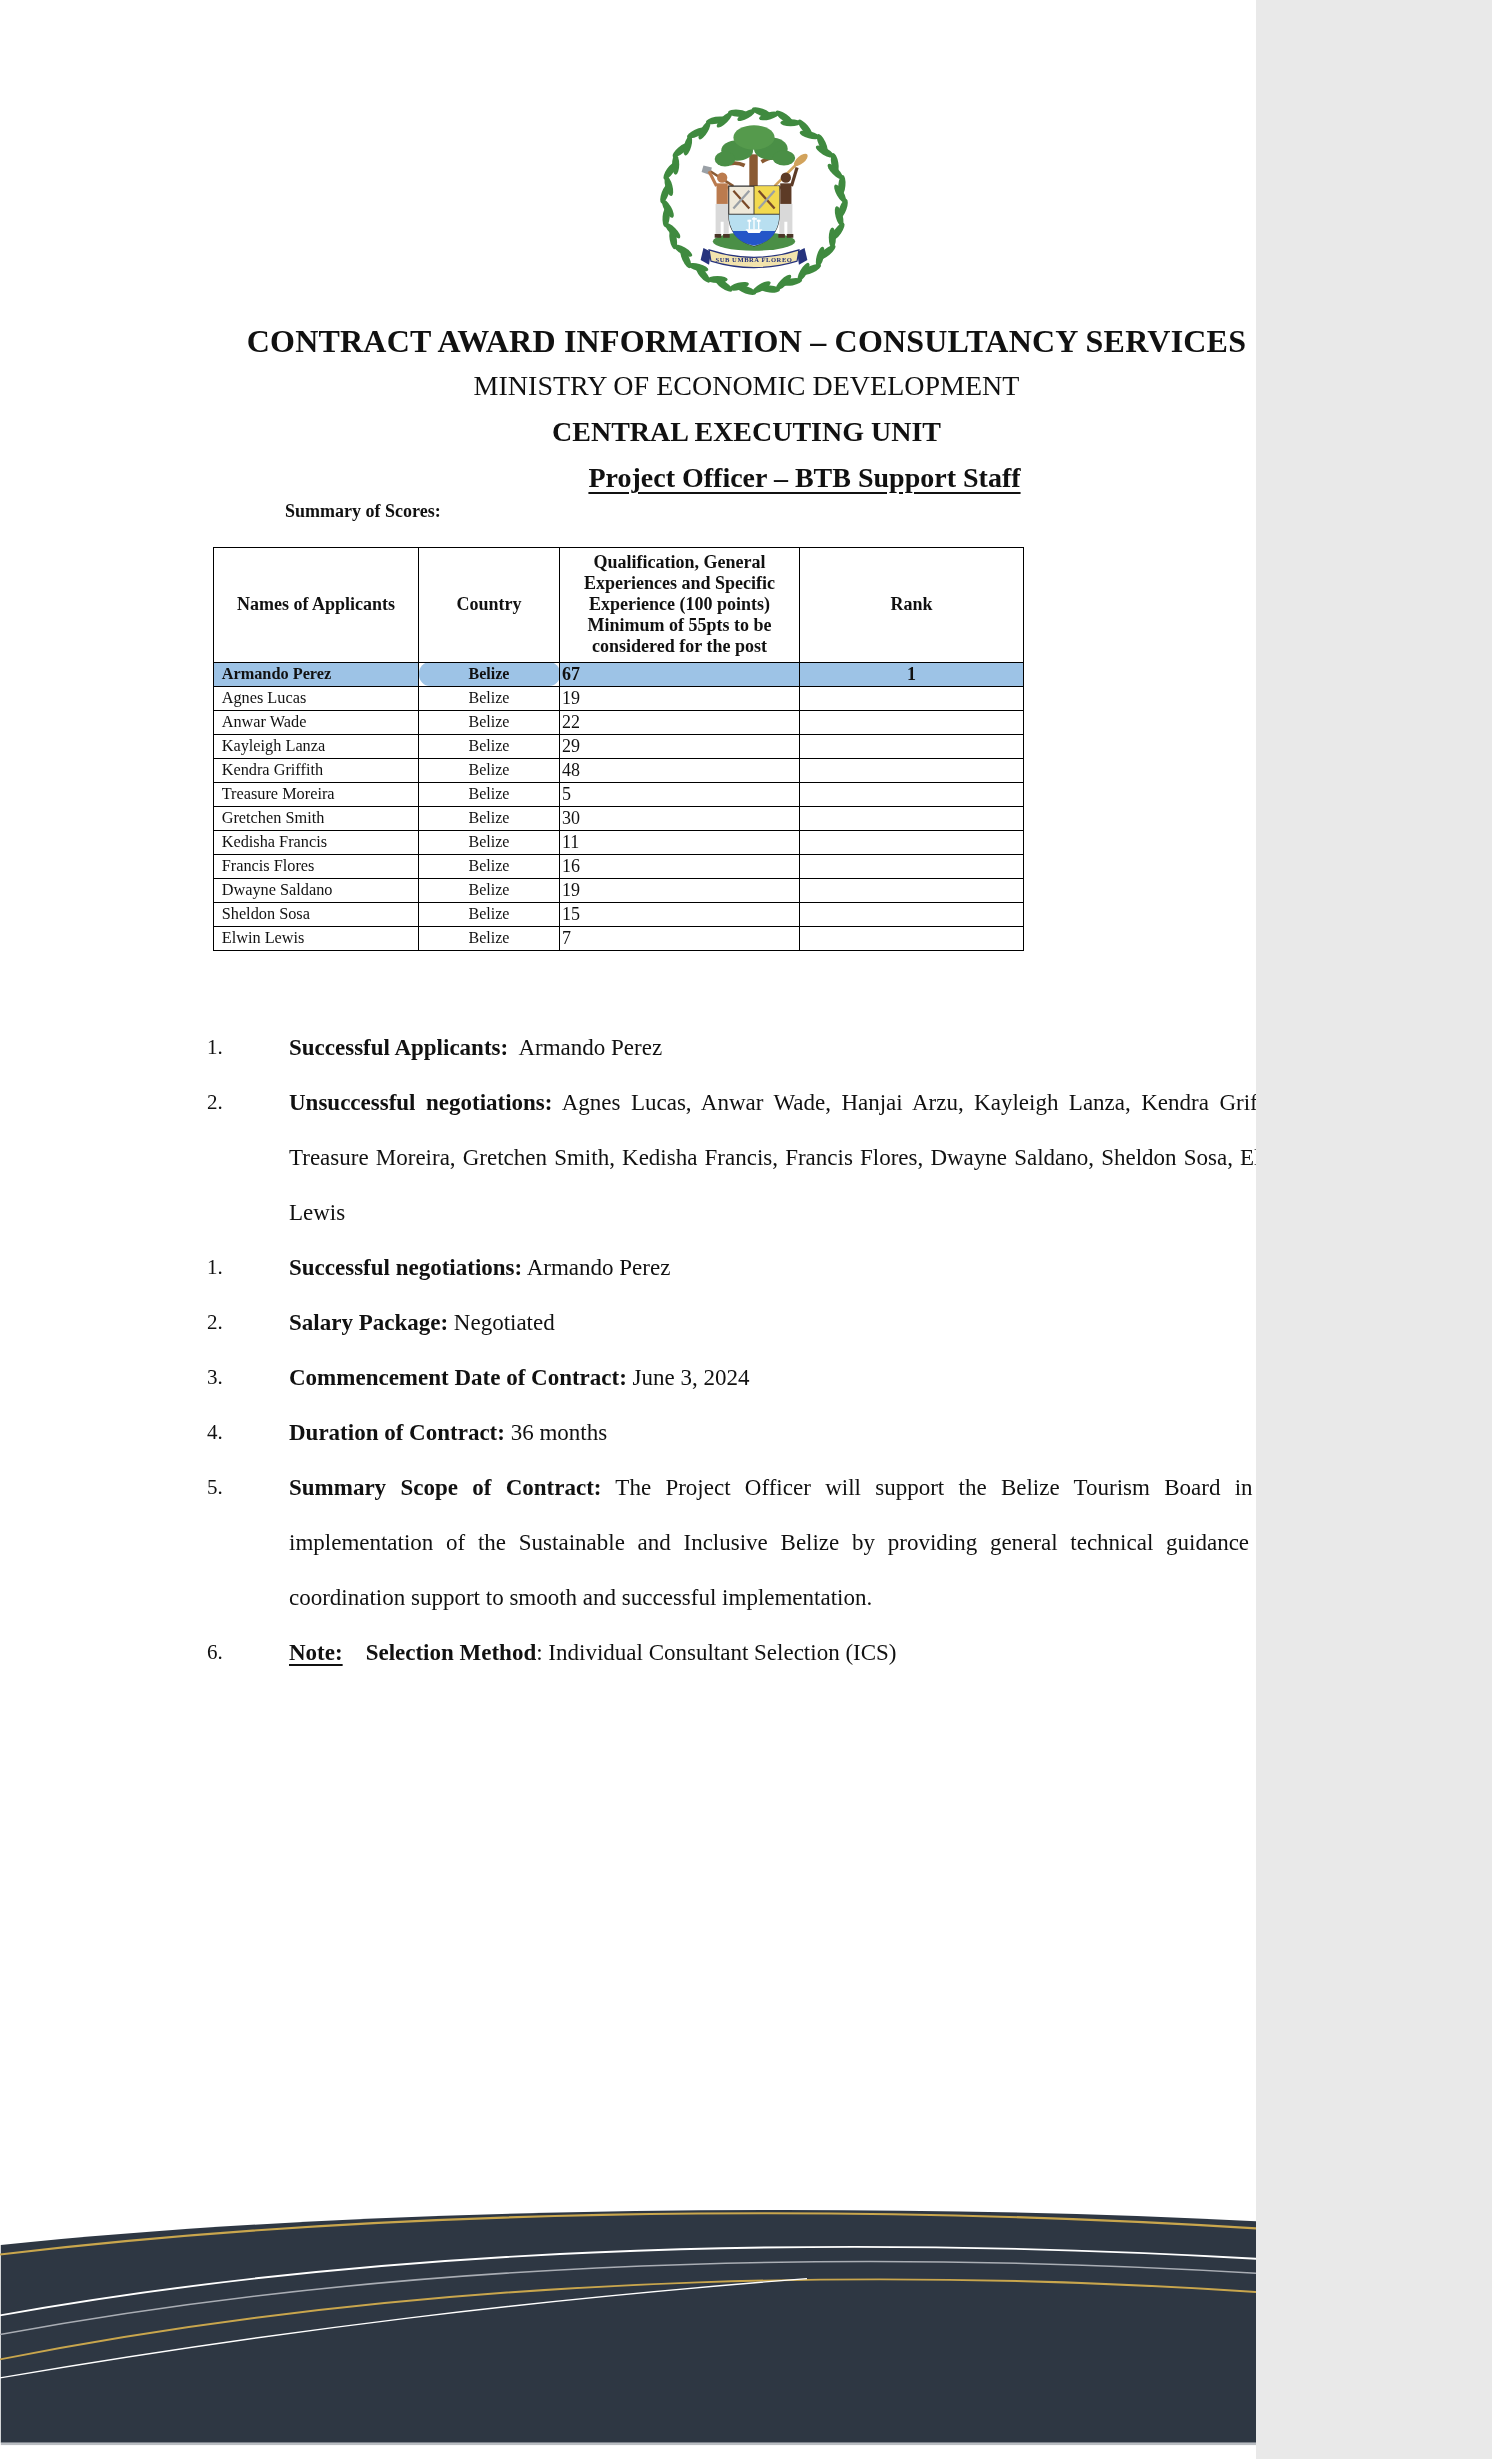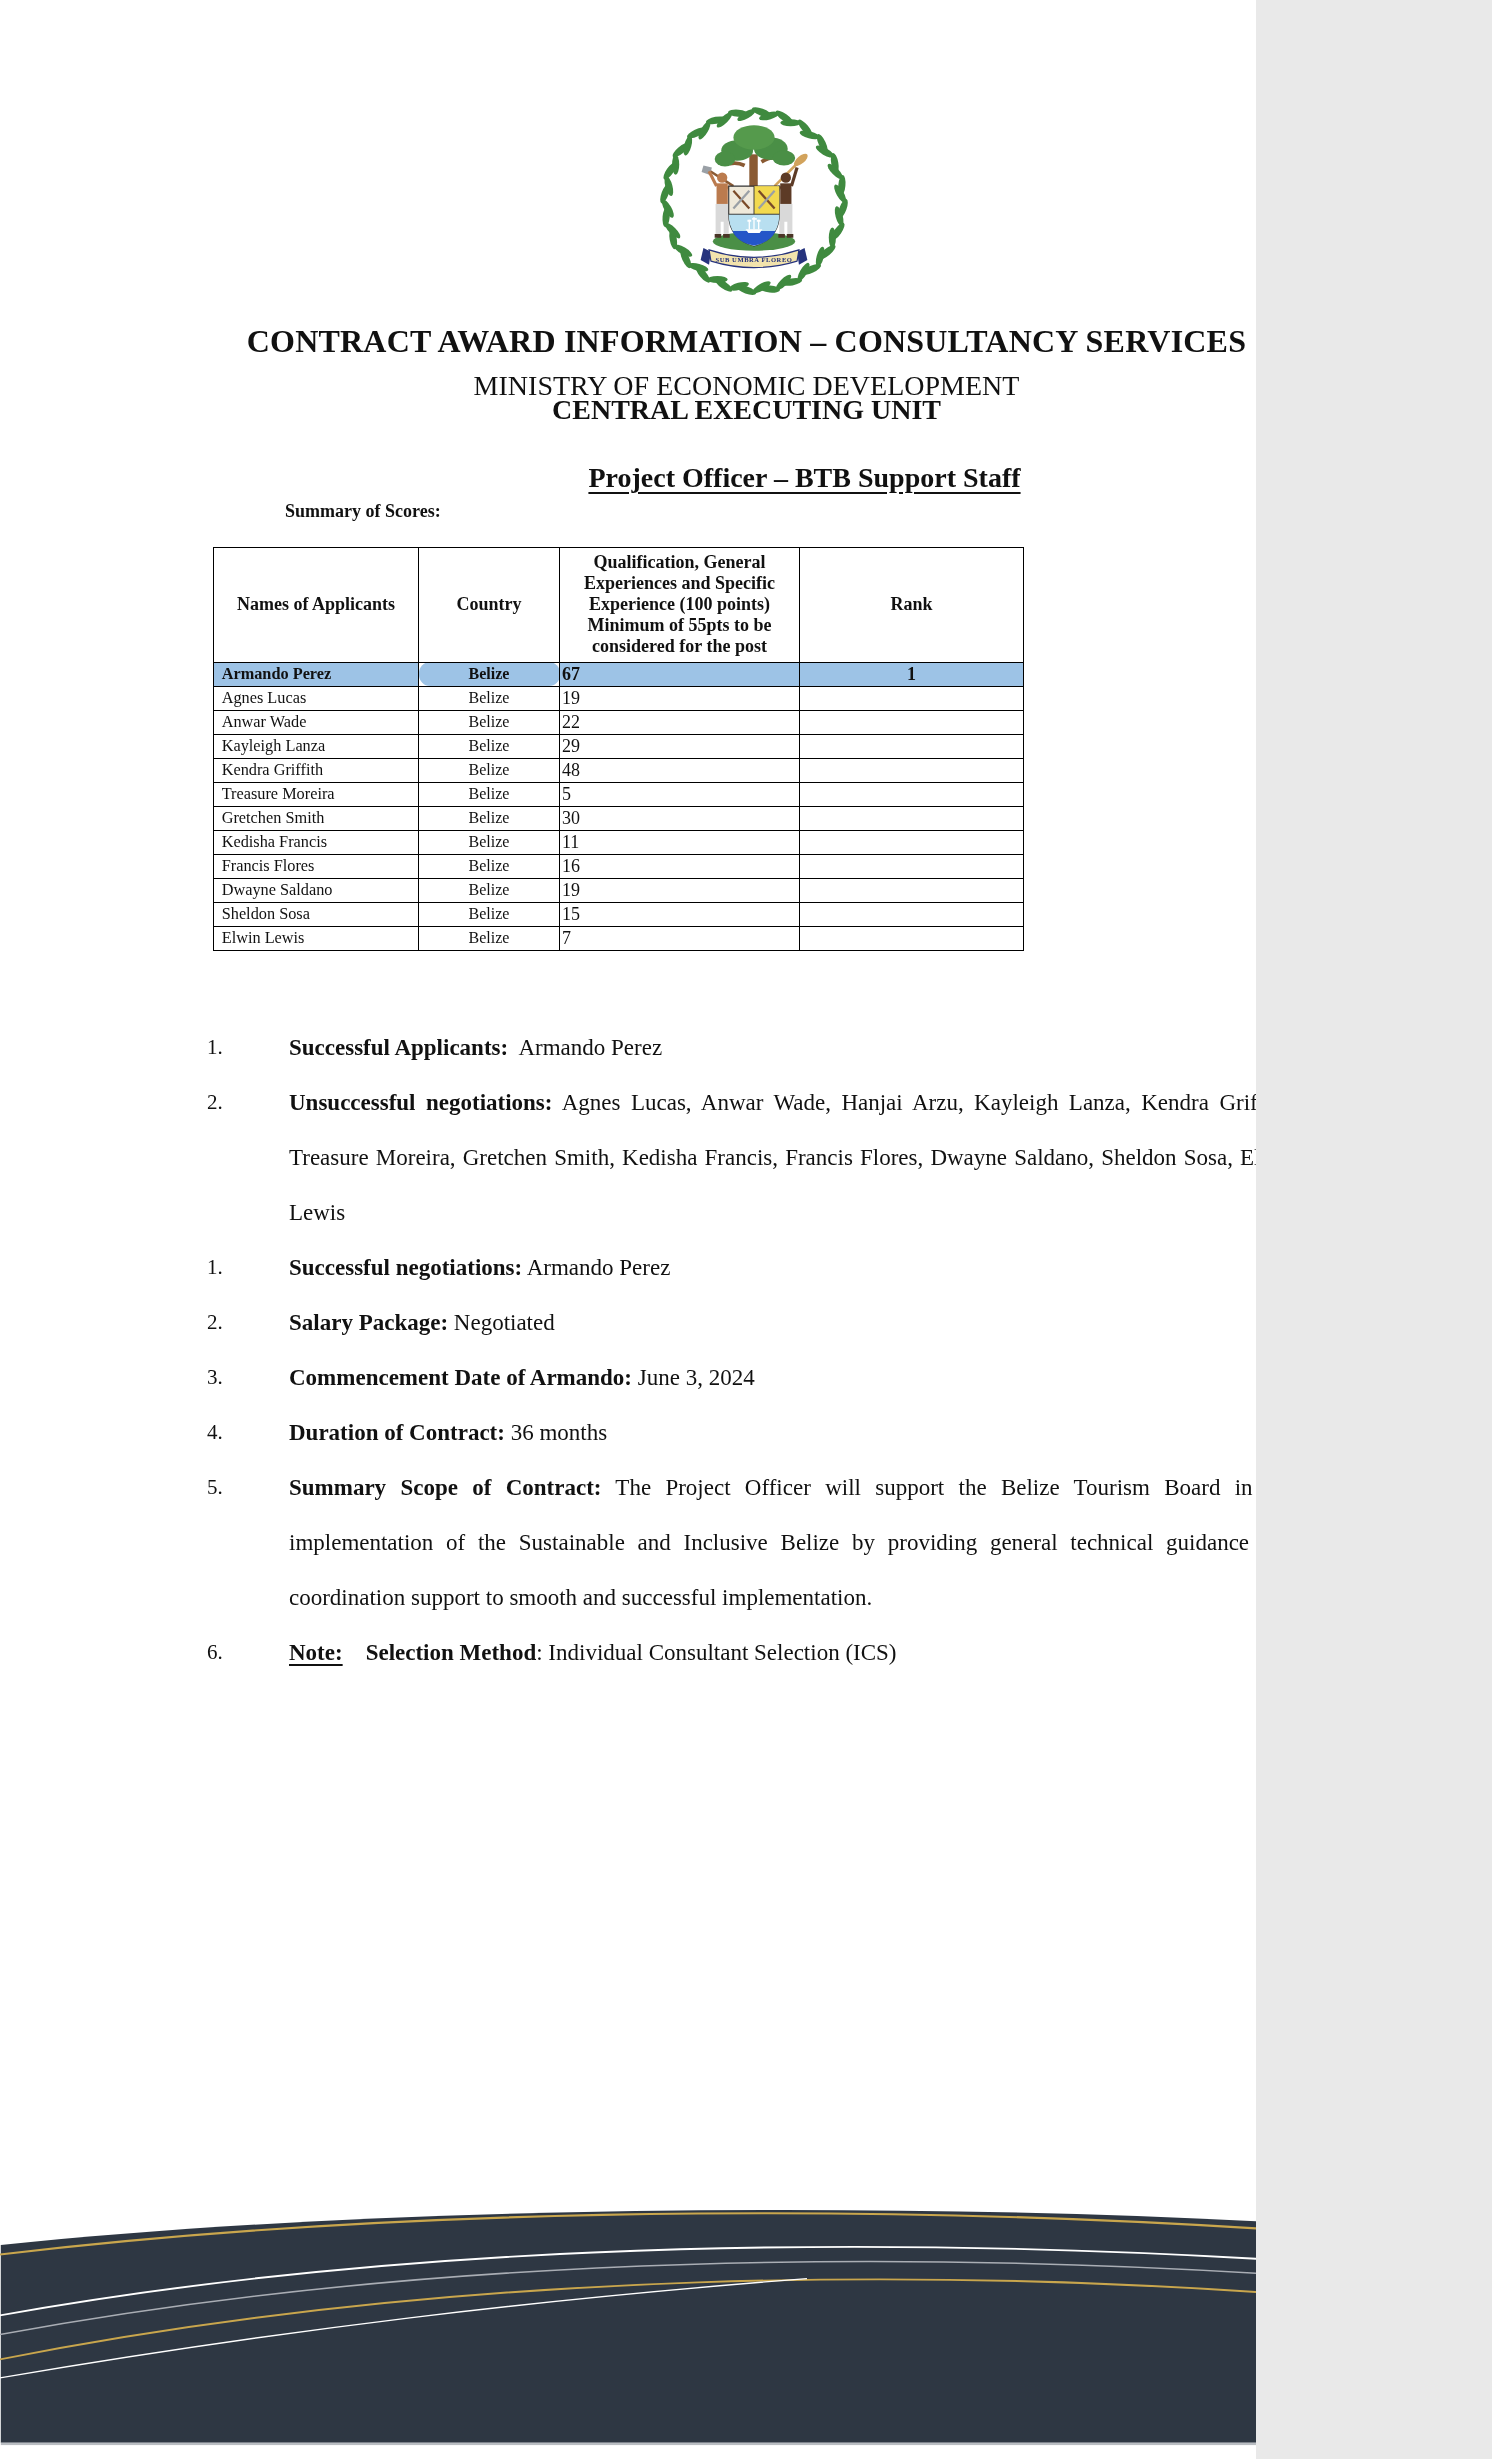--- a/index.html
+++ b/index.html
@@ -3,21 +3,21 @@
 <meta charset="utf-8">
 <style>
   html,body{margin:0;padding:0;background:#e9e9e9;}
   .page{position:relative;width:1256px;height:2459px;background:#ffffff;overflow:hidden;
         font-family:"Liberation Serif","DejaVu Serif",serif;color:#111;}
   
   .logo{position:absolute;left:651px;top:100px;width:206px;height:206px;}
   .doc-title{position:absolute;left:0;top:323px;width:1493px;text-align:center;
              font-size:32px;font-weight:bold;letter-spacing:0.2px;}
   .sub1{position:absolute;left:0;top:370px;width:1493px;text-align:center;font-size:28px;font-weight:normal;}
-  .sub2{position:absolute;left:0;top:394px;width:1493px;text-align:center;font-size:28px;font-weight:bold;}
+  .sub2{position:absolute;left:0;top:416px;width:1493px;text-align:center;font-size:28px;font-weight:bold;}
   .pos-title{position:absolute;left:58px;top:462px;width:1493px;text-align:center;font-size:28px;font-weight:bold;}
   .pos-title span{text-decoration:underline;text-decoration-thickness:2.4px;text-underline-offset:4.8px;}
   .scores-label{position:absolute;left:285px;top:501px;font-size:18px;font-weight:bold;}
   
   table.scores{position:absolute;left:213px;top:547px;border-collapse:collapse;table-layout:fixed;}
   table.scores th,table.scores td{border:1.9px solid #000;overflow:hidden;}
   table.scores th{font-size:18px;line-height:21px;font-weight:bold;text-align:center;
                   vertical-align:middle;padding:3.8px 5.8px;height:106px;}
   table.scores td{height:23px;font-size:16.3px;padding:0 1.9px;}
   table.scores td:nth-child(1){text-align:left;padding-left:7.7px;}
@@ -254,21 +254,21 @@
         <div class="li" data-name="list-item">
           <span class="num" data-name="item-number">1.</span>
           <div class="li-text" data-name="item-text"><span class="b" data-name="item-label">Successful negotiations:</span><span data-name="item-value"> Armando Perez</span></div>
         </div>
         <div class="li" data-name="list-item">
           <span class="num" data-name="item-number">2.</span>
           <div class="li-text" data-name="item-text"><span class="b" data-name="item-label">Salary Package:</span><span data-name="item-value"> Negotiated</span></div>
         </div>
         <div class="li" data-name="list-item">
           <span class="num" data-name="item-number">3.</span>
-          <div class="li-text" data-name="item-text"><span class="b" data-name="item-label">Commencement Date of Armando:</span><span data-name="item-value"> June 3, 2024</span></div>
+          <div class="li-text" data-name="item-text"><span class="b" data-name="item-label">Commencement Date of Contract:</span><span data-name="item-value"> June 3, 2024</span></div>
         </div>
         <div class="li" data-name="list-item">
           <span class="num" data-name="item-number">4.</span>
           <div class="li-text" data-name="item-text"><span class="b" data-name="item-label">Duration of Contract:</span><span data-name="item-value"> 36 months</span></div>
         </div>
         <div class="li" data-name="list-item">
           <span class="num" data-name="item-number">5.</span>
           <div class="li-text" data-name="item-text"><span class="b" data-name="item-label">Summary Scope of Contract:</span><span data-name="item-value"> The Project Officer will support the Belize Tourism Board in the implementation of the Sustainable and Inclusive Belize by providing general technical guidance and coordination support to smooth and successful implementation.</span></div>
         </div>
         <div class="li" data-name="list-item">

